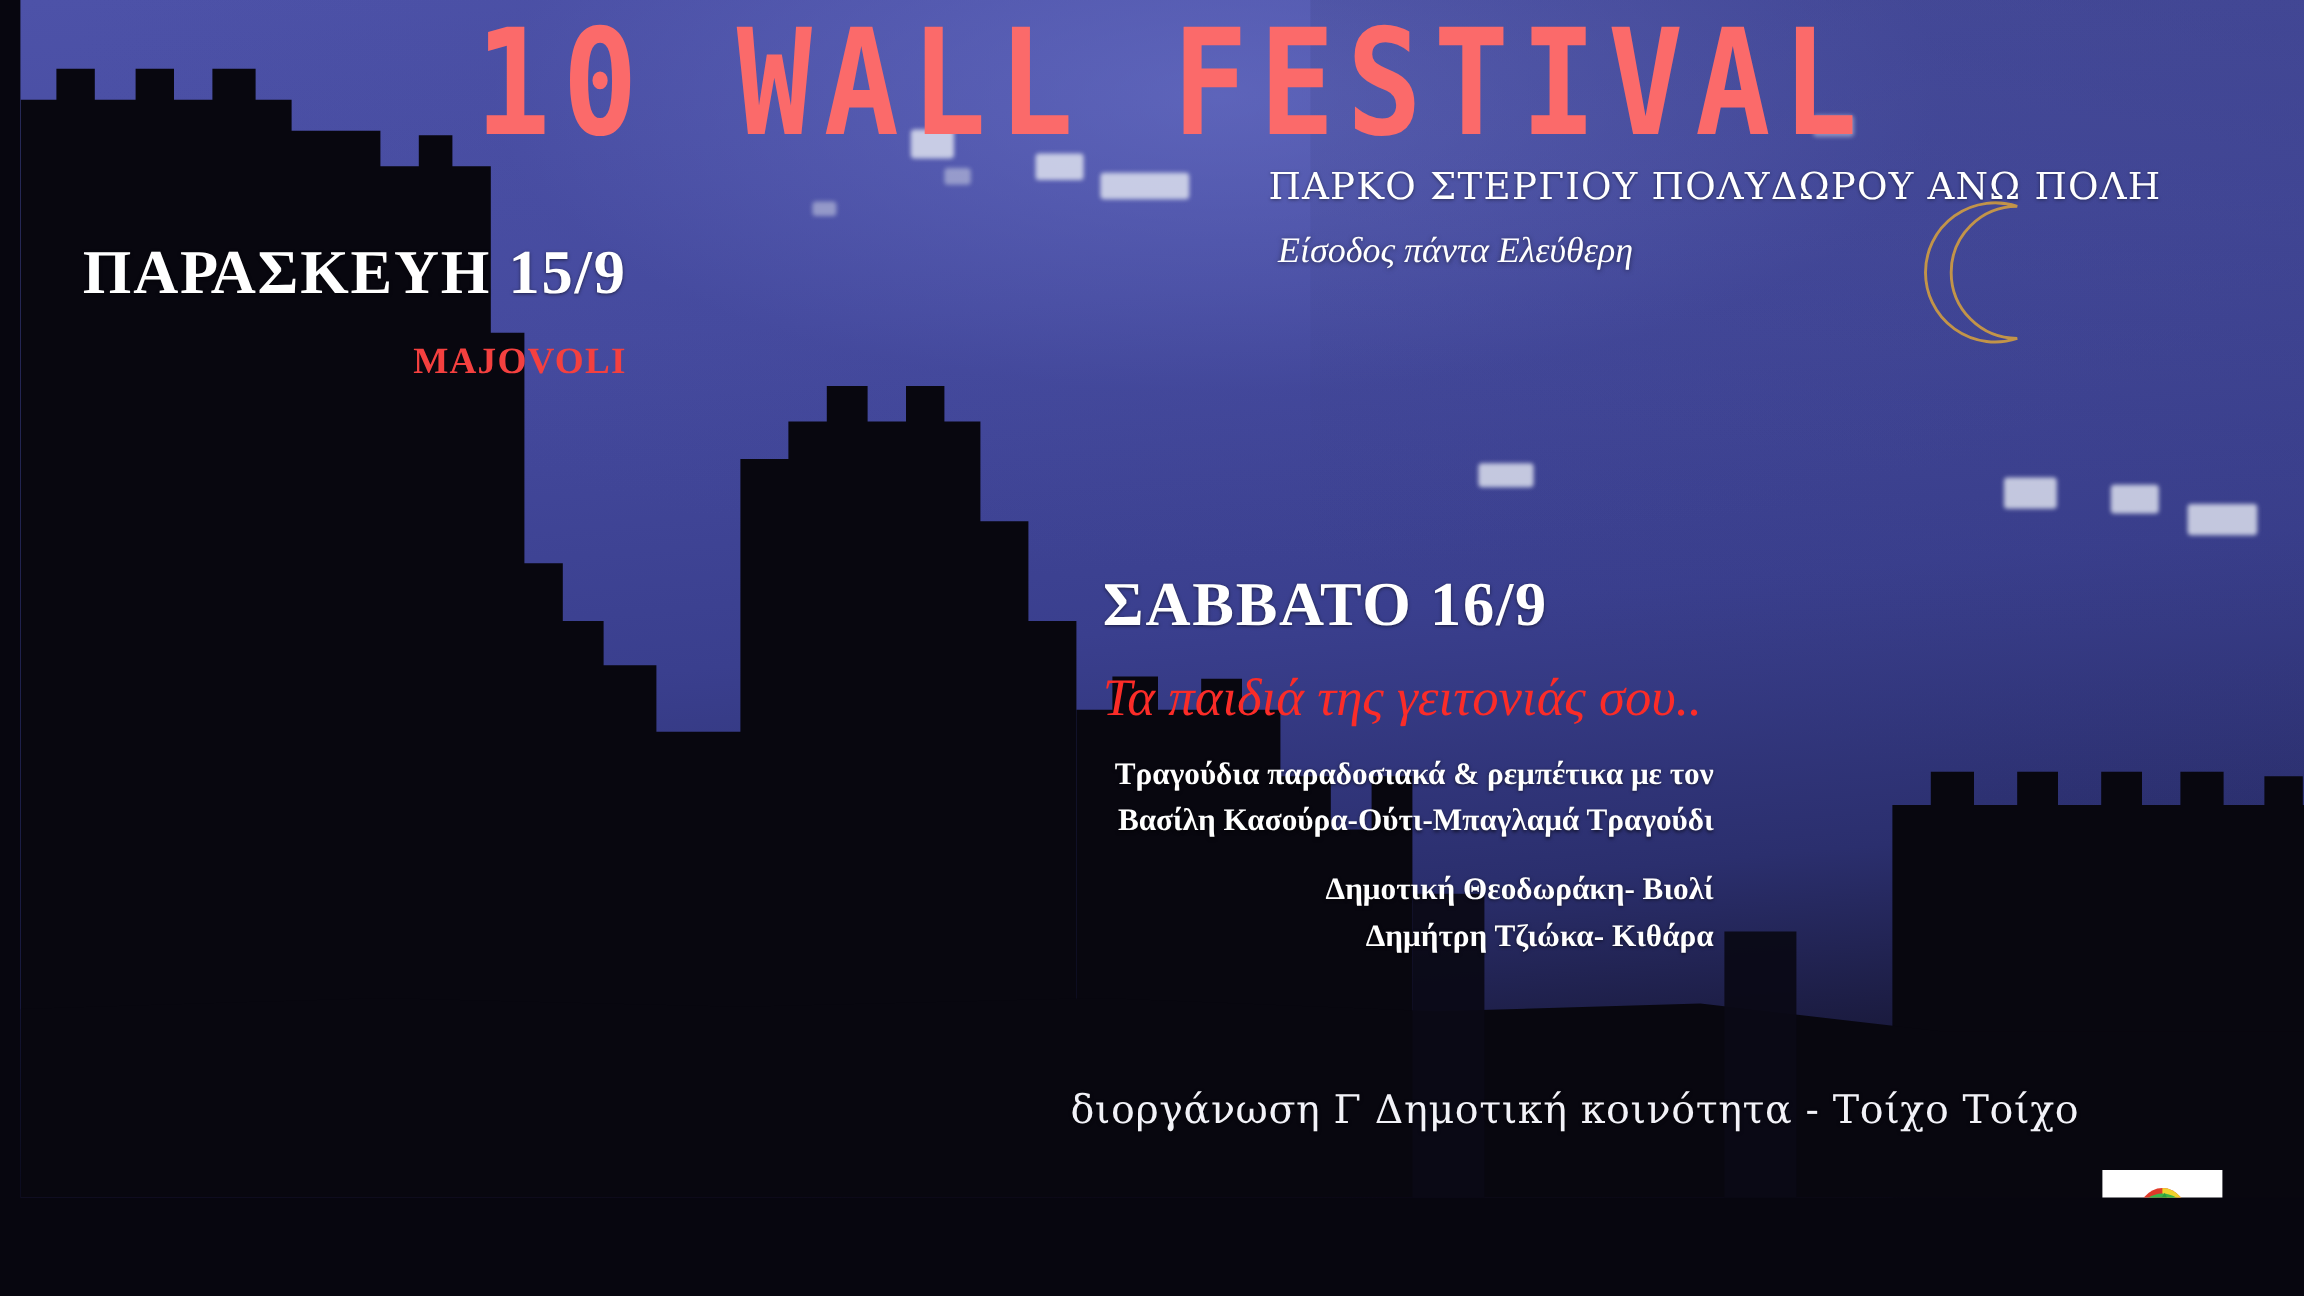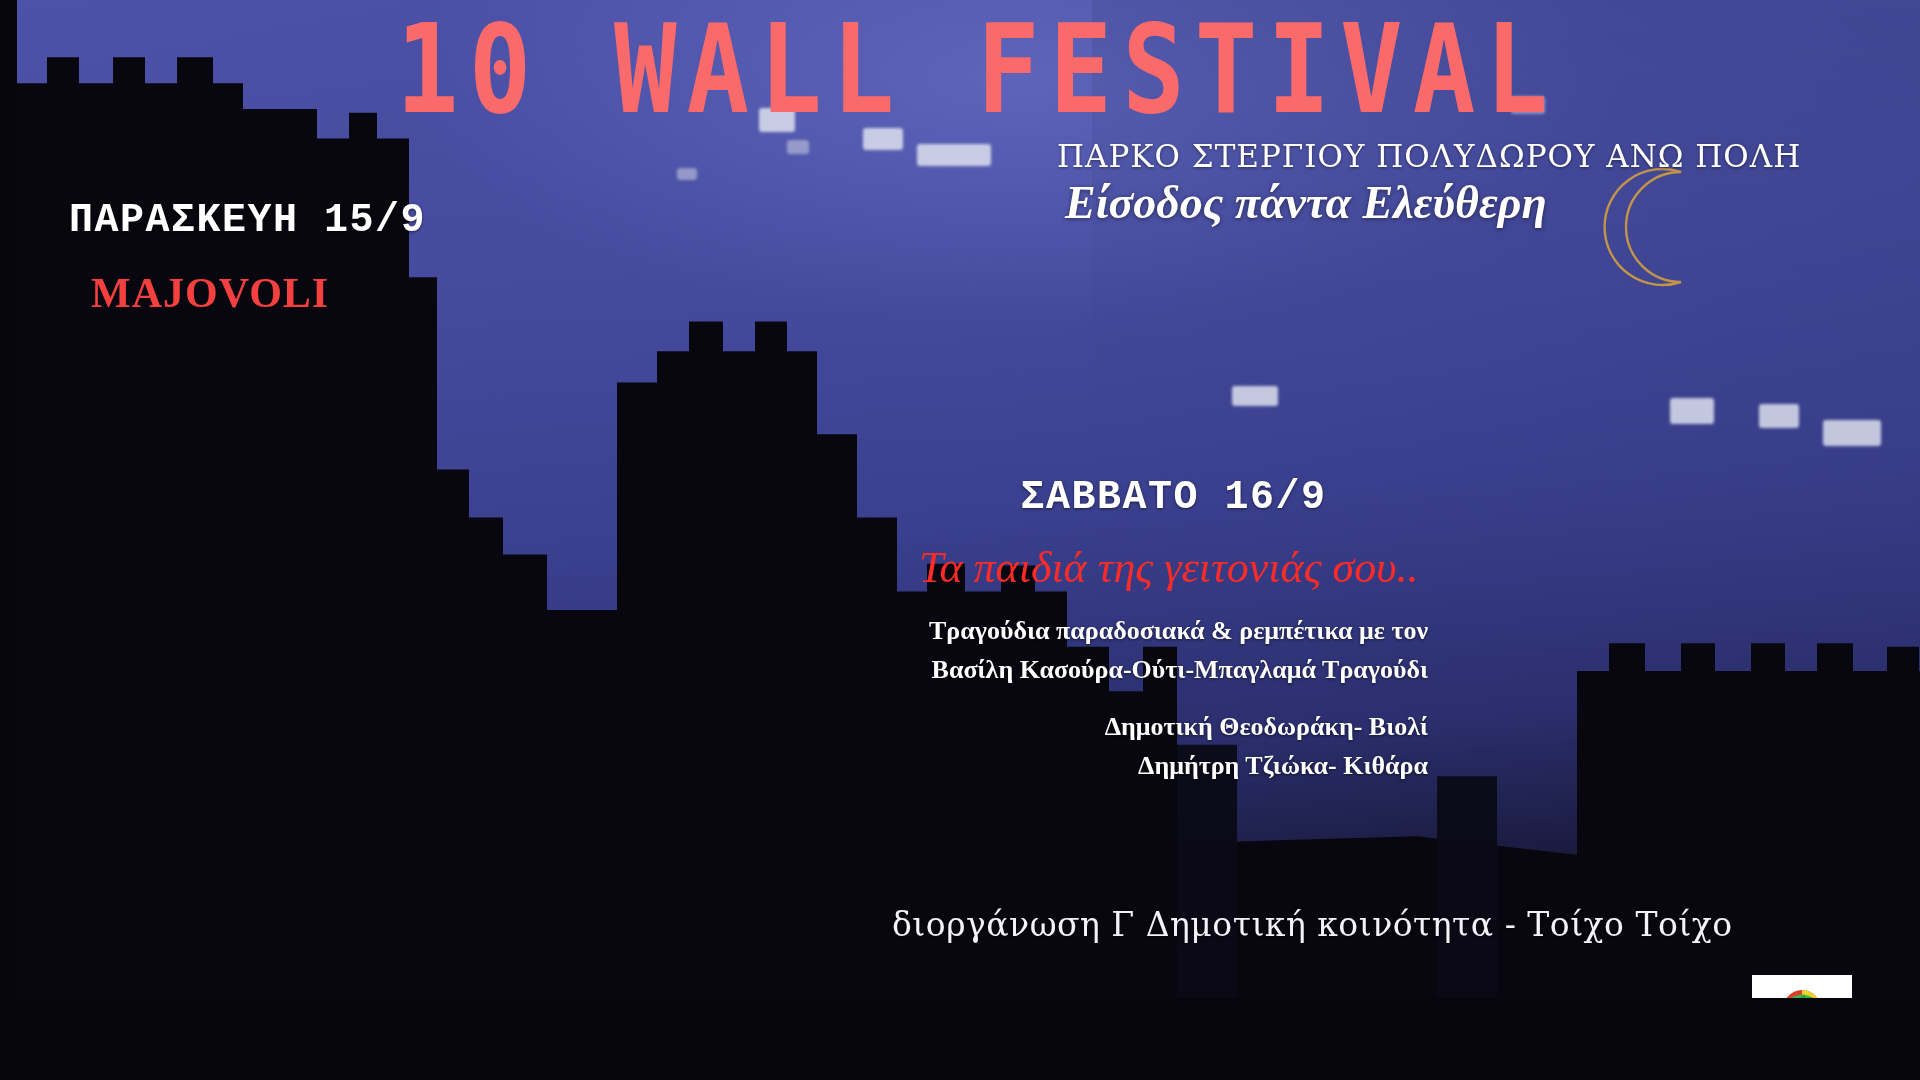--- a/index.html
+++ b/index.html
@@ -63,49 +63,49 @@
     left:1040px; top:138px;
     font-family:"DejaVu Serif", serif;
     font-size:31px;
     color:#ffffff;
     letter-spacing:1px;
     white-space:nowrap;
     text-shadow:0 1px 3px rgba(0,0,0,.45);
   }
   .free-entry {
     position:absolute;
-    left:1048px; top:176px;
-    font-family:"Liberation Serif", serif;
-    font-weight:bold; font-style:italic;
-    font-size:46px;
+    left:1048px; top:192px;
+    font-family:"Liberation Serif", serif;
+    font-weight:normal; font-style:italic;
+    font-size:30px;
     color:#ffffff;
     white-space:nowrap;
     text-shadow:0 1px 4px rgba(0,0,0,.5);
   }
 
   
   .fri { position:absolute; left:52px; top:198px; }
   .day-label {
-    font-family:Liberation Mono, monospace;
-    font-weight:bold;
-    font-size:40px;
+    font-family:Liberation Serif, serif;
+    font-weight:bold;
+    font-size:52px;
     color:#ffffff;
     letter-spacing:1.5px;
     white-space:nowrap;
     text-shadow:0 1px 3px rgba(0,0,0,.55);
-    text-align:center;
   }
   .band-name-1 {
     margin-top:26px; margin-left:22px;
     font-family:"Liberation Serif", serif;
     font-weight:bold;
-    font-size:42px;
+    font-size:31px;
     color:#F4403F;
     letter-spacing:1px;
     white-space:nowrap;
+    text-align:right;
   }
   .members { margin-top:42px; }
   .members .line {
     font-family:"Liberation Serif", serif;
     font-weight:bold;
     font-size:27px;
     color:#ffffff;
     line-height:1.48;
     white-space:nowrap;
     text-shadow:0 1px 3px rgba(0,0,0,.6);

